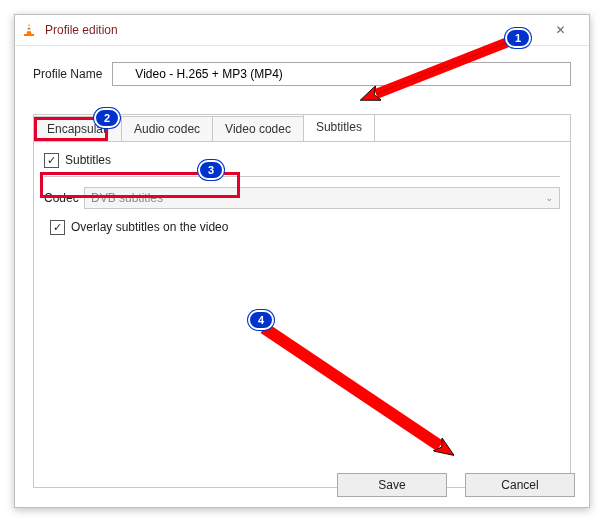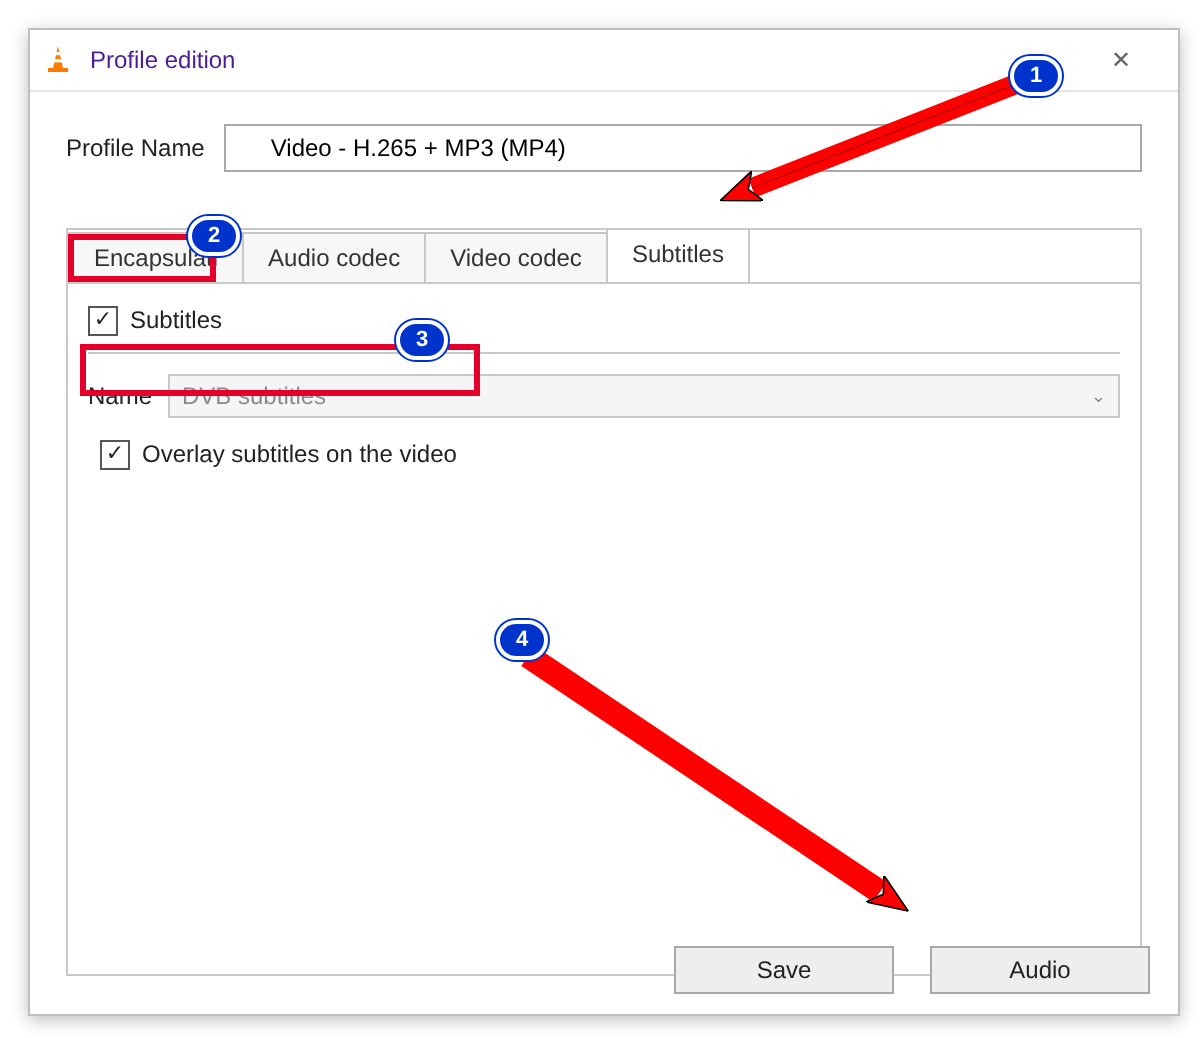--- a/index.html
+++ b/index.html
@@ -1,21 +1,21 @@
 <!DOCTYPE html>
 <html><head>
 <meta charset="utf-8">
 <style>
   html,body{margin:0;padding:0;font-family:"Segoe UI",Tahoma,sans-serif;font-size:12px;color:#222;background:#fff}
   .canvas{position:relative;width:600px;height:519px;background:#fff;overflow:hidden}
   .window{position:absolute;left:14px;top:14px;width:574px;height:492px;background:#fff;border:1px solid #bfbfbf;box-shadow:0 2px 8px rgba(0,0,0,.25)}
   .titlebar{display:flex;align-items:center;height:30px;padding:0 6px;border-bottom:1px solid #e5e5e5}
   .app-icon{width:16px;height:16px;margin-right:8px;display:inline-block;position:relative}
   .app-icon svg{display:block}
-  .title-text{color:#4c1d95;font-size:12px}
+  .title-text{color:#7f1d1d;font-size:12px}
   .win-controls{margin-left:auto;display:flex;gap:0}
   .win-btn{width:45px;height:30px;display:flex;align-items:center;justify-content:center;color:#666}
   .content{padding:16px 18px 0 18px}
   .row{display:flex;align-items:center;margin-bottom:28px}
   .row label{margin-right:10px;white-space:nowrap}
   .text-input{flex:1;height:22px;border:1px solid #a9a9a9;background:#fff;padding:0 22px;font-family:inherit;font-size:12px}
   .panel{border:1px solid #c8c8c8;background:#fff;padding:0 0 0 0;height:372px;position:relative}
   .tabs{display:flex;align-items:flex-end;height:26px;position:relative}
   .tab{position:relative;padding:5px 12px 6px 12px;border:1px solid #c8c8c8;border-bottom:none;background:#f7f7f7;margin-right:-1px;font-size:12px;color:#333;top:1px;white-space:nowrap}
   .tab.active{background:#fff;z-index:2;top:0;padding-top:5px;padding-bottom:7px}
@@ -76,40 +76,40 @@
         </div>
         <div class="tab-strip-line"></div>
 
         <div class="tab-body">
           <div class="chk-row">
             <span class="chk checked"></span>
             <span>Subtitles</span>
           </div>
           <div class="hr"></div>
           <div class="codec-row">
-            <span class="lbl">Name</span>
+            <span class="lbl">Codec</span>
             <div class="select">
               <span>DVB subtitles</span>
               <span class="caret">⌄</span>
             </div>
           </div>
           <div class="chk-row" style="margin-left:6px">
             <span class="chk checked"></span>
             <span>Overlay subtitles on the video</span>
           </div>
         </div>
       </div>
     </div>
 
     <div class="buttons">
       <div class="btn">
           <span>Save</span>
         </div>
       <div class="btn">
-          <span>Audio</span>
+          <span>Cancel</span>
         </div>
     </div>
   </div>
 
   <div class="highlight" style="left:34px;top:117px;width:74px;height:24px"></div>
   <div class="highlight" style="left:40px;top:172px;width:200px;height:26px"></div>
 
   <svg class="arrow-svg" width="600" height="519">
     <defs>
       <marker id="ah" markerWidth="20" markerHeight="16" refX="3" refY="8" orient="auto" markerUnits="userSpaceOnUse">

